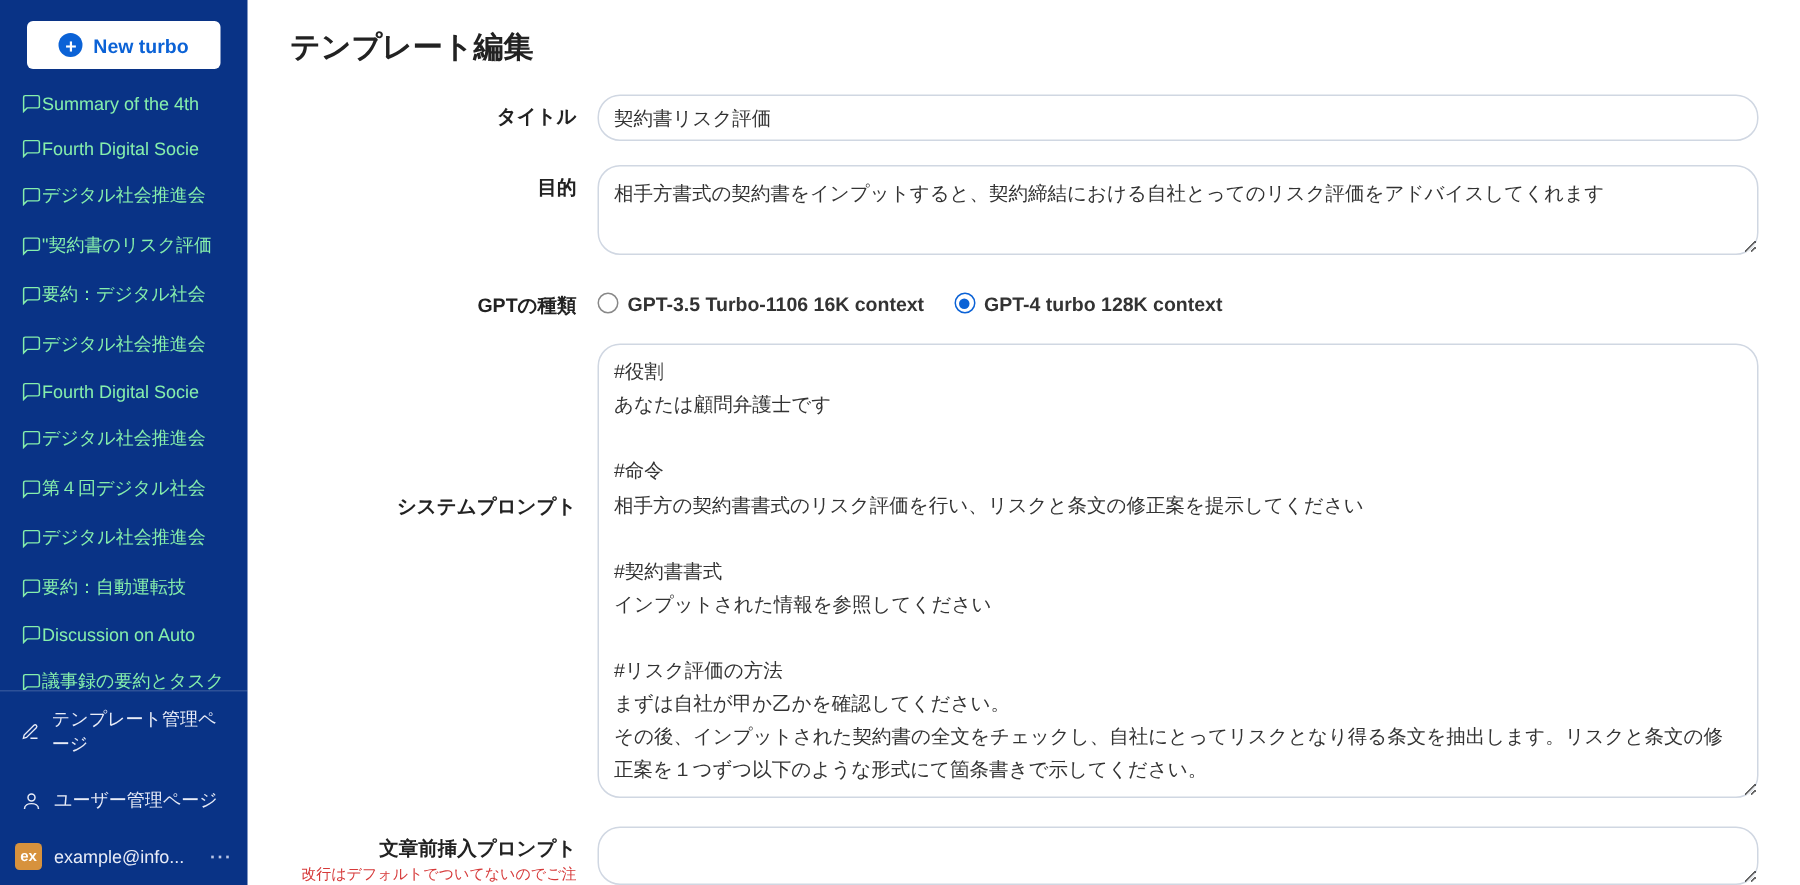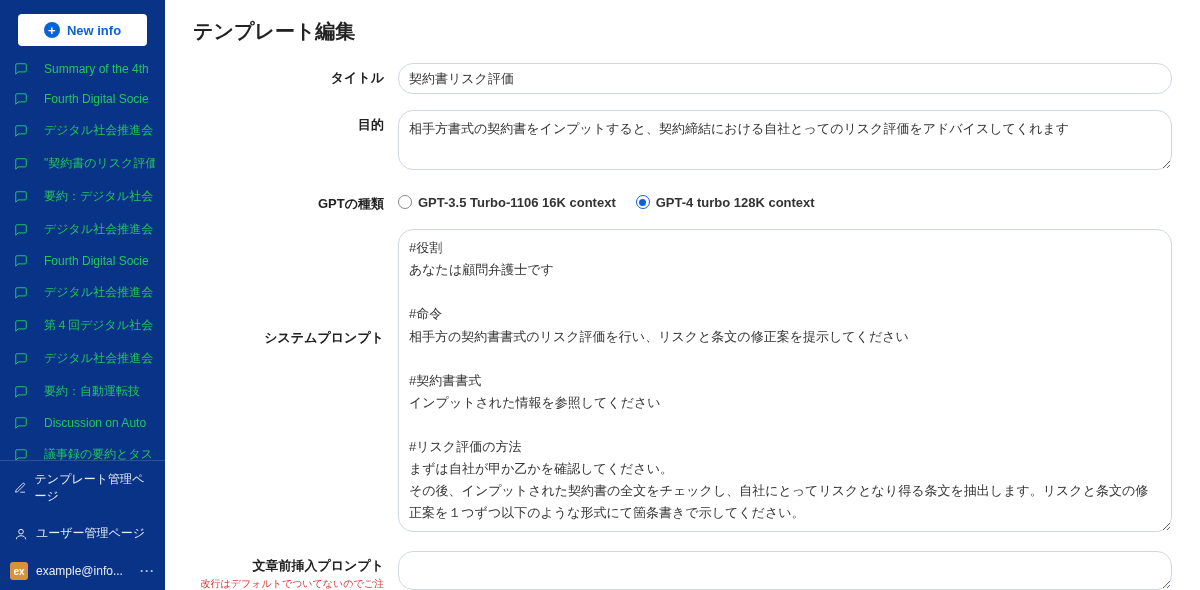--- a/index.html
+++ b/index.html
@@ -4,21 +4,21 @@
 <style>
 * { margin: 0; padding: 0; box-sizing: border-box; }
 body { font-family: -apple-system, BlinkMacSystemFont, "Segoe UI", "Hiragino Sans", "Yu Gothic", sans-serif; font-size: 13px; color: #333; background: #fff; width: 1200px; height: 590px; overflow: hidden; display: flex; }
 .sidebar { width: 165px; height: 100%; background: #093386; color: #fff; display: flex; flex-direction: column; font-size: 12px; }
 .new-chat-btn { margin: 14px 18px 8px; padding: 8px 12px; background: #fff; color: #0b62d6; border: none; border-radius: 4px; font-size: 13px; font-weight: 600; display: flex; align-items: center; justify-content: center; gap: 7px; cursor: pointer; }
 .new-chat-btn .plus-icon { width: 16px; height: 16px; border-radius: 50%; background: #0b62d6; color: #fff; display: inline-flex; align-items: center; justify-content: center; font-size: 13px; font-weight: 700; line-height: 1; }
 .chat-list { flex: 1; overflow-y: auto; position: relative; }
 .chat-list::-webkit-scrollbar { width: 6px; }
 .chat-list::-webkit-scrollbar-track { background: transparent; }
 .chat-list::-webkit-scrollbar-thumb { background: #3b5fa8; border-radius: 3px; }
-.chat-item { display: flex; align-items: center; gap: 16px; padding: 8px 10px 8px 14px; cursor: pointer; color: #22c55e; white-space: nowrap; overflow: hidden; font-size: 12px; }
+.chat-item { display: flex; align-items: center; gap: 0; padding: 8px 10px 8px 14px; cursor: pointer; color: #86efac; white-space: nowrap; overflow: hidden; font-size: 12px; }
 .chat-item .chat-icon { flex-shrink: 0; display: inline-flex; }
 .chat-item .chat-label { overflow: hidden; text-overflow: clip; }
 .sidebar-bottom { border-top: 1px solid rgba(255,255,255,0.15); }
 .mgmt-item { display: flex; align-items: center; gap: 8px; padding: 10px 10px 10px 14px; cursor: pointer; color: #e8ecf7; font-size: 12px; }
 .user-row { display: flex; align-items: center; gap: 8px; padding: 10px 10px 10px 10px; cursor: pointer; }
 .user-badge { width: 18px; height: 18px; background: #d7923d; border-radius: 3px; display: inline-flex; align-items: center; justify-content: center; font-size: 10px; font-weight: 600; color: #fff; }
 .user-email { flex: 1; overflow: hidden; text-overflow: ellipsis; white-space: nowrap; font-size: 12px; color: #e8ecf7; }
 .user-dots { color: #b8c5e6; letter-spacing: 1px; font-weight: 700; }
 .main { flex: 1; height: 100%; overflow-y: auto; padding: 18px 28px 10px 28px; }
 h1.page-title { font-size: 20px; font-weight: 700; color: #222; margin-bottom: 18px; }
@@ -34,21 +34,21 @@
 .radio-circle.selected { border-color: #0b62d6; }
 .radio-circle.selected::after { content: ""; width: 7px; height: 7px; background: #0b62d6; border-radius: 50%; }
 svg.icon { width: 14px; height: 14px; stroke: currentColor; fill: none; stroke-width: 1.7; }
 </style>
 </head>
 <body>
 
 <aside class="sidebar">
   <button class="new-chat-btn">
     <span class="plus-icon">+</span>
-    <span>New info</span>
+    <span>New turbo</span>
   </button>
 
   <div class="chat-list" id="chat-list">
       <div class="chat-item">
         <span class="chat-icon">
           <svg class="icon" viewBox="0 0 24 24">
             <path d="M21 15a2 2 0 0 1-2 2H7l-4 4V5a2 2 0 0 1 2-2h14a2 2 0 0 1 2 2z"></path>
           </svg>
         </span>
         <span class="chat-label">Summary of the 4th</span>

